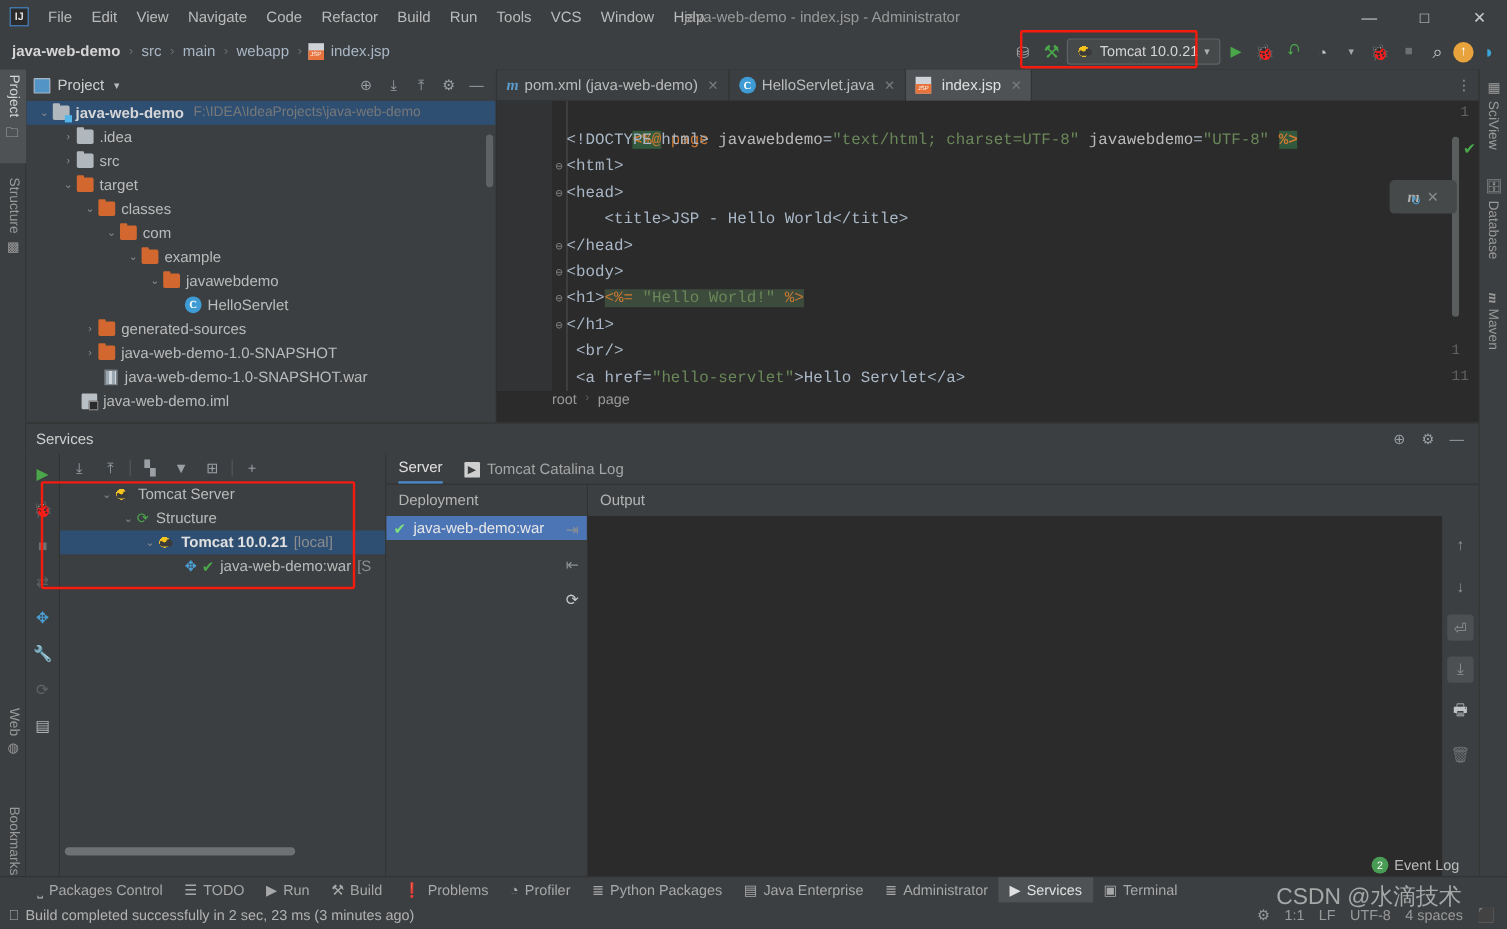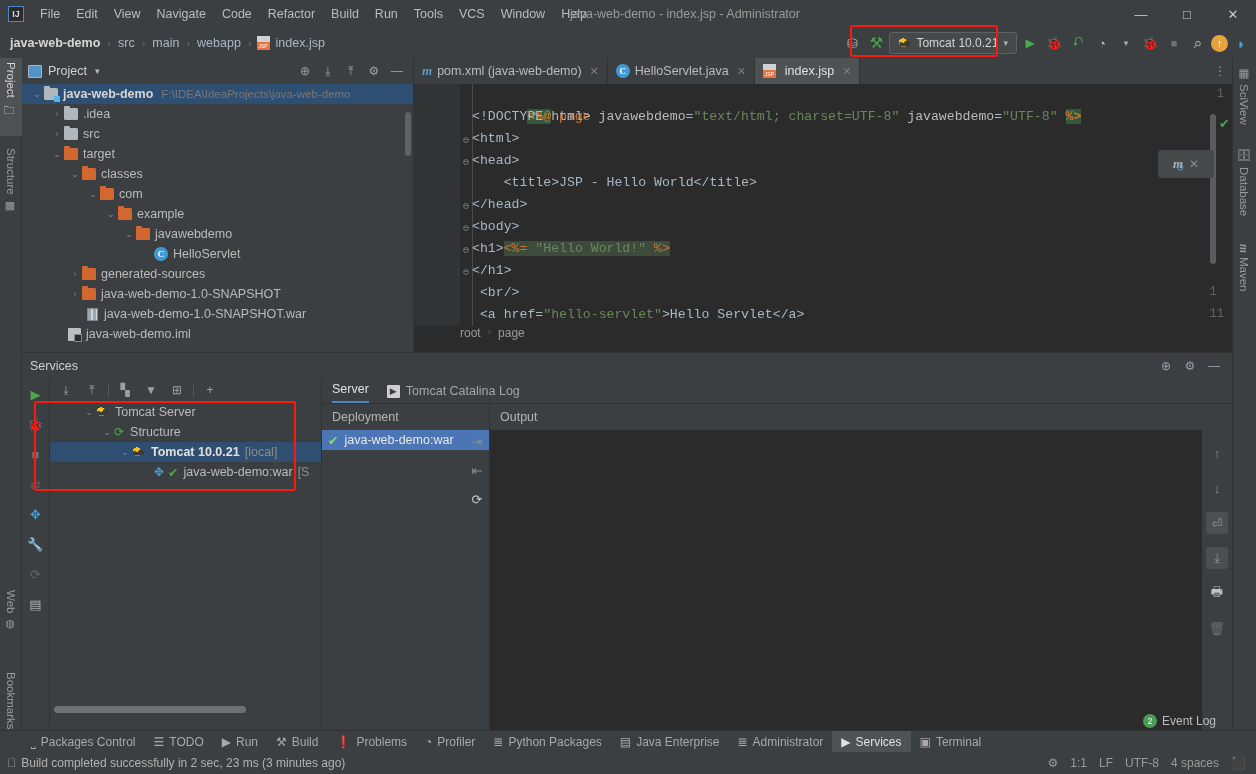--- a/index.html
+++ b/index.html
@@ -823,14 +823,15 @@
     <div class="sb-right">
       <span>⚙</span>
       <span>1:1</span>
       <span>LF</span>
       <span>UTF-8</span>
       <span>4 spaces</span>
       <span>⬛</span>
     </div>
   </div>
 
+  <div class="watermark">CSDN @水滴技术</div>
 
 </div>
 
 </body></html>

